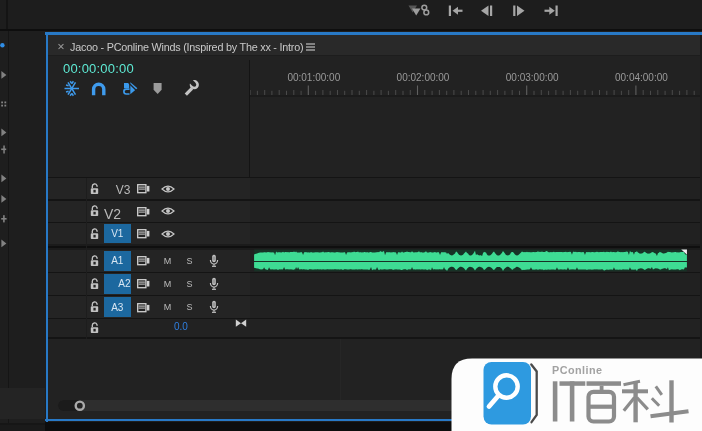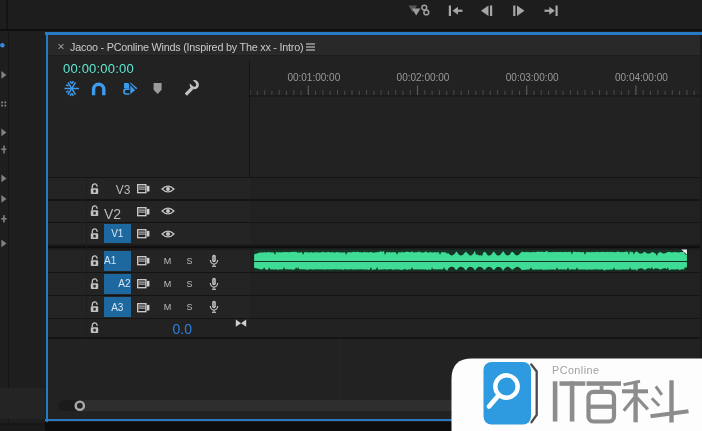--- a/index.html
+++ b/index.html
@@ -230,21 +230,21 @@
 </svg>
 <div class="abs" style="left:47.5px;top:250.0px;width:202.5px;height:21.6px;background:#242424"></div>
 <div class="abs" style="left:250px;top:250.0px;width:452px;height:21.6px;background:#212121"></div>
 <div class="abs" style="left:47.5px;top:271.6px;width:654.5px;height:1.5px;background:#141414"></div>
 <svg class="abs" style="left:89px;top:254.8px" width="11" height="12" viewBox="0 0 11 12">
 <rect x="1.8" y="5.2" width="7.4" height="5.8" rx="0.8" fill="#c2c2c2"></rect>
 <rect x="4.4" y="6.8" width="2.3" height="2.7" fill="#242424"></rect>
 <path d="M3.3,5 L3.3,3.3 A2.4,2.4 0 0 1 7.9,2.4 L8.3,3.7" fill="none" stroke="#c2c2c2" stroke-width="1.35"></path>
 </svg>
 <div class="abs" style="left:104px;top:250.7px;width:26.5px;height:20.2px;background:#1c689f"></div>
-<div class="abs" style="left:104px;top:255.2px;width:26.5px;text-align:left;font-size:10px;color:#d8e6f2">A1</div>
+<div class="abs" style="left:104px;top:255.2px;width:26.5px;text-align:center;font-size:10px;color:#d8e6f2">A1</div>
 <svg class="abs" style="left:137px;top:256.2px" width="13" height="10" viewBox="0 0 13 10">
 <rect x="0.7" y="0.7" width="8.2" height="8" fill="none" stroke="#d0d0d0" stroke-width="1.3"></rect>
 <line x1="1.6" y1="3.1" x2="7.9" y2="3.1" stroke="#d0d0d0" stroke-width="1"></line>
 <line x1="1.6" y1="5.1" x2="7.9" y2="5.1" stroke="#d0d0d0" stroke-width="1"></line>
 <rect x="9.9" y="1.9" width="2.5" height="5.6" fill="#d0d0d0"></rect>
 </svg>
 <div class="abs" style="left:162px;top:255.5px;width:11px;text-align:center;font-size:9px;color:#bcbcbc">M</div>
 <div class="abs" style="left:184px;top:255.5px;width:11px;text-align:center;font-size:9px;color:#bcbcbc">S</div>
 <svg class="abs" style="left:209px;top:253.8px" width="10" height="14" viewBox="0 0 10 14">
 <rect x="3.2" y="0.8" width="3.6" height="7.4" rx="1.8" fill="#c0c0c0"></rect>
@@ -305,21 +305,21 @@
 </svg>
 <div class="abs" style="left:47.5px;top:244.2px;width:654.5px;height:5.8px;background:#1b1b1b"></div>
 <div class="abs" style="left:47.5px;top:245.9px;width:654.5px;height:1.8px;background:#0f0f0f"></div>
 <div class="abs" style="left:47.5px;top:319.3px;width:202.5px;height:17.7px;background:#222222"></div>
 <div class="abs" style="left:47.5px;top:337px;width:654.5px;height:1.5px;background:#141414"></div>
 <svg class="abs" style="left:89px;top:322.0px" width="11" height="12" viewBox="0 0 11 12">
 <rect x="1.8" y="5.2" width="7.4" height="5.8" rx="0.8" fill="#c2c2c2"></rect>
 <rect x="4.4" y="6.8" width="2.3" height="2.7" fill="#222222"></rect>
 <path d="M3.3,5 L3.3,3.3 A2.4,2.4 0 0 1 7.9,2.4 L8.3,3.7" fill="none" stroke="#c2c2c2" stroke-width="1.35"></path>
 </svg>
-<div class="abs" style="left:163px;top:321.3px;width:29px;text-align:right;font-size:14px;color:#2f7fe0">0.0</div>
+<div class="abs" style="left:174px;top:321.3px;width:29px;text-align:left;font-size:10px;color:#2f7fe0">0.0</div>
 <svg class="abs" style="left:235px;top:319.3px" width="12" height="9" viewBox="0 0 12 9">
 <polygon points="0.8,0.6 6,4.2 0.8,7.8" fill="#d0d0d0"></polygon>
 <polygon points="11.2,0.6 6,4.2 11.2,7.8" fill="#d0d0d0"></polygon>
 </svg>
 <div class="abs" style="left:86px;top:177.5px;width:1.2px;height:161px;background:#1d1d1d"></div>
 
 <svg class="abs" style="left:254px;top:249px" width="434" height="23.4" viewBox="254 249 434 23.4">
   <rect x="254" y="249.6" width="433" height="21.8" fill="#173226"></rect>
   <path d="M254,261.1 L254.0,254.4 L255.0,253.9 L256.0,253.7 L257.0,253.5 L258.0,253.1 L259.0,252.8 L260.0,252.6 L261.0,252.5 L262.0,252.4 L263.0,252.4 L264.0,252.3 L265.0,252.3 L266.0,252.5 L267.0,252.2 L268.0,252.1 L269.0,252.3 L270.0,252.3 L271.0,252.5 L272.0,252.3 L273.0,252.5 L274.0,252.5 L275.0,255.2 L276.0,251.6 L277.0,252.5 L278.0,252.2 L279.0,252.2 L280.0,252.3 L281.0,252.4 L282.0,252.2 L283.0,251.7 L284.0,252.5 L285.0,252.0 L286.0,252.1 L287.0,252.2 L288.0,252.1 L289.0,252.5 L290.0,252.1 L291.0,252.1 L292.0,252.1 L293.0,252.0 L294.0,251.5 L295.0,252.3 L296.0,251.5 L297.0,252.4 L298.0,252.5 L299.0,252.4 L300.0,252.5 L301.0,252.1 L302.0,252.5 L303.0,254.9 L304.0,252.2 L305.0,252.3 L306.0,252.1 L307.0,252.4 L308.0,252.3 L309.0,252.4 L310.0,252.4 L311.0,252.1 L312.0,252.5 L313.0,252.5 L314.0,252.5 L315.0,252.3 L316.0,252.2 L317.0,252.2 L318.0,252.2 L319.0,252.5 L320.0,252.4 L321.0,252.2 L322.0,252.3 L323.0,251.5 L324.0,252.5 L325.0,252.2 L326.0,252.2 L327.0,252.2 L328.0,252.1 L329.0,252.0 L330.0,252.5 L331.0,252.3 L332.0,252.2 L333.0,252.2 L334.0,252.5 L335.0,252.4 L336.0,252.2 L337.0,252.1 L338.0,252.2 L339.0,252.2 L340.0,252.4 L341.0,252.4 L342.0,252.5 L343.0,252.4 L344.0,252.2 L345.0,252.2 L346.0,255.1 L347.0,252.4 L348.0,252.2 L349.0,252.3 L350.0,252.2 L351.0,252.4 L352.0,252.1 L353.0,252.3 L354.0,251.6 L355.0,252.2 L356.0,252.0 L357.0,252.0 L358.0,251.6 L359.0,252.4 L360.0,252.0 L361.0,252.4 L362.0,252.3 L363.0,252.5 L364.0,252.1 L365.0,252.1 L366.0,252.5 L367.0,252.1 L368.0,252.4 L369.0,252.5 L370.0,252.1 L371.0,252.1 L372.0,252.4 L373.0,252.4 L374.0,252.5 L375.0,252.5 L376.0,252.2 L377.0,252.2 L378.0,252.1 L379.0,252.2 L380.0,251.2 L381.0,251.3 L382.0,252.2 L383.0,251.2 L384.0,251.2 L385.0,255.2 L386.0,252.5 L387.0,252.1 L388.0,252.4 L389.0,252.1 L390.0,252.4 L391.0,252.2 L392.0,252.4 L393.0,252.1 L394.0,252.3 L395.0,252.3 L396.0,252.5 L397.0,255.0 L398.0,252.2 L399.0,252.2 L400.0,252.5 L401.0,252.4 L402.0,251.5 L403.0,252.5 L404.0,252.5 L405.0,252.1 L406.0,252.1 L407.0,251.6 L408.0,252.1 L409.0,252.1 L410.0,252.3 L411.0,252.2 L412.0,251.2 L413.0,252.2 L414.0,252.5 L415.0,252.2 L416.0,252.2 L417.0,252.2 L418.0,252.0 L419.0,251.3 L420.0,252.5 L421.0,252.1 L422.0,252.5 L423.0,252.4 L424.0,252.5 L425.0,252.1 L426.0,251.2 L427.0,252.4 L428.0,252.5 L429.0,252.5 L430.0,252.1 L431.0,252.2 L432.0,252.4 L433.0,252.4 L434.0,252.2 L435.0,252.1 L436.0,252.4 L437.0,252.4 L438.0,252.1 L439.0,252.5 L440.0,255.0 L441.0,252.5 L442.0,252.1 L443.0,252.4 L444.0,252.1 L445.0,252.5 L446.0,252.2 L447.0,253.9 L448.0,252.8 L449.0,253.9 L450.0,254.7 L451.0,255.3 L452.0,255.5 L453.0,255.0 L454.0,254.2 L455.0,253.4 L456.0,251.5 L457.0,251.9 L458.0,253.4 L459.0,254.7 L460.0,255.3 L461.0,255.4 L462.0,255.3 L463.0,254.7 L464.0,253.6 L465.0,252.4 L466.0,251.5 L467.0,253.1 L468.0,253.4 L469.0,255.0 L470.0,255.5 L471.0,255.5 L472.0,255.0 L473.0,254.0 L474.0,252.6 L475.0,250.8 L476.0,255.2 L477.0,254.0 L478.0,254.9 L479.0,255.3 L480.0,255.5 L481.0,255.0 L482.0,256.3 L483.0,253.3 L484.0,251.8 L485.0,252.2 L486.0,252.5 L487.0,254.5 L488.0,255.4 L489.0,255.4 L490.0,255.4 L491.0,254.8 L492.0,253.8 L493.0,252.3 L494.0,251.5 L495.0,253.0 L496.0,254.2 L497.0,255.2 L498.0,255.6 L499.0,255.5 L500.0,255.0 L501.0,254.1 L502.0,252.7 L503.0,251.1 L504.0,252.3 L505.0,253.6 L506.0,254.9 L507.0,255.3 L508.0,255.4 L509.0,255.0 L510.0,254.5 L511.0,252.4 L512.0,252.0 L513.0,251.9 L514.0,253.2 L515.0,254.6 L516.0,255.3 L517.0,255.5 L518.0,255.2 L519.0,254.6 L520.0,253.6 L521.0,252.4 L522.0,251.4 L523.0,251.9 L524.0,252.2 L525.0,252.1 L526.0,252.3 L527.0,251.8 L528.0,252.3 L529.0,252.0 L530.0,252.3 L531.0,252.2 L532.0,252.3 L533.0,252.0 L534.0,252.1 L535.0,252.3 L536.0,251.9 L537.0,251.9 L538.0,251.3 L539.0,251.9 L540.0,251.8 L541.0,251.9 L542.0,251.4 L543.0,251.9 L544.0,252.0 L545.0,252.1 L546.0,251.3 L547.0,251.0 L548.0,252.0 L549.0,252.3 L550.0,252.2 L551.0,251.9 L552.0,252.3 L553.0,252.1 L554.0,251.8 L555.0,252.3 L556.0,252.1 L557.0,252.0 L558.0,251.9 L559.0,251.9 L560.0,252.1 L561.0,252.0 L562.0,252.1 L563.0,252.2 L564.0,252.1 L565.0,252.0 L566.0,251.8 L567.0,252.2 L568.0,252.0 L569.0,252.0 L570.0,251.8 L571.0,251.9 L572.0,254.8 L573.0,251.8 L574.0,251.8 L575.0,252.0 L576.0,251.8 L577.0,252.3 L578.0,252.0 L579.0,251.9 L580.0,251.9 L581.0,252.3 L582.0,252.2 L583.0,252.0 L584.0,252.2 L585.0,255.0 L586.0,252.2 L587.0,252.0 L588.0,252.3 L589.0,252.1 L590.0,252.3 L591.0,252.2 L592.0,252.1 L593.0,251.9 L594.0,252.2 L595.0,252.2 L596.0,252.0 L597.0,251.8 L598.0,252.1 L599.0,252.3 L600.0,252.1 L601.0,252.1 L602.0,252.0 L603.0,251.9 L604.0,251.8 L605.0,252.3 L606.0,251.9 L607.0,251.8 L608.0,252.0 L609.0,251.9 L610.0,252.2 L611.0,251.4 L612.0,252.3 L613.0,252.0 L614.0,251.9 L615.0,252.2 L616.0,252.2 L617.0,252.0 L618.0,251.2 L619.0,252.1 L620.0,252.0 L621.0,252.2 L622.0,252.1 L623.0,252.2 L624.0,251.9 L625.0,251.9 L626.0,251.8 L627.0,251.4 L628.0,252.1 L629.0,255.0 L630.0,251.0 L631.0,252.0 L632.0,252.2 L633.0,251.9 L634.0,254.7 L635.0,252.0 L636.0,252.1 L637.0,251.2 L638.0,252.5 L639.0,252.9 L640.0,253.7 L641.0,253.5 L642.0,253.6 L643.0,253.0 L644.0,252.1 L645.0,251.8 L646.0,252.8 L647.0,253.2 L648.0,253.7 L649.0,253.6 L650.0,253.4 L651.0,252.8 L652.0,252.2 L653.0,251.9 L654.0,252.7 L655.0,253.3 L656.0,253.7 L657.0,255.9 L658.0,253.3 L659.0,252.7 L660.0,251.7 L661.0,252.4 L662.0,252.8 L663.0,253.5 L664.0,253.4 L665.0,253.3 L666.0,253.1 L667.0,252.4 L668.0,251.7 L669.0,252.0 L670.0,252.0 L671.0,252.3 L672.0,252.4 L673.0,252.2 L674.0,252.3 L675.0,251.9 L676.0,252.0 L677.0,252.4 L678.0,252.3 L679.0,252.4 L680.0,252.2 L681.0,252.1 L682.0,252.1 L683.0,251.9 L684.0,252.0 L685.0,253.9 L686.0,254.8 L687.0,254.5 L687,261.1 Z" fill="#3edc94"></path>
   <path d="M254,262.1 L254.0,267.7 L255.0,267.9 L256.0,268.2 L257.0,268.4 L258.0,268.6 L259.0,268.9 L260.0,269.3 L261.0,269.4 L262.0,269.3 L263.0,269.3 L264.0,267.2 L265.0,269.3 L266.0,269.3 L267.0,270.0 L268.0,269.5 L269.0,267.2 L270.0,269.3 L271.0,269.5 L272.0,269.2 L273.0,269.5 L274.0,269.6 L275.0,269.4 L276.0,269.3 L277.0,269.6 L278.0,270.0 L279.0,269.2 L280.0,269.4 L281.0,269.3 L282.0,269.4 L283.0,269.3 L284.0,267.1 L285.0,269.6 L286.0,269.3 L287.0,269.2 L288.0,269.2 L289.0,269.4 L290.0,269.3 L291.0,269.5 L292.0,269.2 L293.0,269.9 L294.0,269.2 L295.0,269.4 L296.0,267.1 L297.0,269.2 L298.0,267.0 L299.0,269.2 L300.0,269.6 L301.0,269.1 L302.0,269.4 L303.0,269.2 L304.0,269.2 L305.0,269.5 L306.0,269.5 L307.0,269.4 L308.0,270.1 L309.0,269.3 L310.0,269.2 L311.0,269.2 L312.0,269.5 L313.0,269.4 L314.0,269.4 L315.0,269.3 L316.0,269.4 L317.0,269.3 L318.0,269.2 L319.0,269.4 L320.0,269.3 L321.0,269.4 L322.0,269.6 L323.0,269.3 L324.0,269.5 L325.0,269.4 L326.0,269.5 L327.0,269.3 L328.0,269.2 L329.0,269.4 L330.0,269.3 L331.0,269.5 L332.0,269.2 L333.0,269.4 L334.0,269.2 L335.0,269.2 L336.0,269.3 L337.0,269.4 L338.0,269.3 L339.0,269.6 L340.0,269.6 L341.0,269.2 L342.0,269.5 L343.0,269.9 L344.0,269.2 L345.0,269.3 L346.0,269.2 L347.0,269.4 L348.0,269.4 L349.0,269.5 L350.0,269.3 L351.0,269.3 L352.0,269.5 L353.0,269.5 L354.0,269.5 L355.0,269.5 L356.0,269.3 L357.0,269.5 L358.0,269.5 L359.0,269.3 L360.0,269.4 L361.0,269.3 L362.0,269.3 L363.0,269.6 L364.0,269.4 L365.0,269.5 L366.0,269.5 L367.0,269.5 L368.0,269.5 L369.0,269.9 L370.0,269.3 L371.0,267.1 L372.0,270.3 L373.0,269.5 L374.0,269.5 L375.0,269.4 L376.0,269.4 L377.0,267.0 L378.0,269.3 L379.0,270.2 L380.0,269.3 L381.0,269.4 L382.0,269.5 L383.0,269.4 L384.0,269.2 L385.0,269.2 L386.0,269.5 L387.0,269.5 L388.0,269.4 L389.0,269.3 L390.0,269.2 L391.0,269.3 L392.0,269.2 L393.0,269.9 L394.0,269.4 L395.0,269.4 L396.0,269.3 L397.0,269.5 L398.0,269.5 L399.0,269.5 L400.0,269.5 L401.0,269.9 L402.0,270.0 L403.0,269.5 L404.0,269.2 L405.0,269.2 L406.0,269.3 L407.0,270.2 L408.0,269.3 L409.0,269.4 L410.0,269.3 L411.0,269.4 L412.0,267.1 L413.0,269.4 L414.0,269.2 L415.0,269.5 L416.0,269.4 L417.0,269.2 L418.0,269.5 L419.0,269.3 L420.0,269.6 L421.0,269.5 L422.0,269.3 L423.0,269.4 L424.0,269.4 L425.0,269.4 L426.0,269.3 L427.0,270.3 L428.0,269.5 L429.0,269.5 L430.0,269.5 L431.0,270.2 L432.0,267.2 L433.0,269.4 L434.0,269.2 L435.0,269.3 L436.0,269.4 L437.0,269.3 L438.0,269.5 L439.0,269.3 L440.0,269.3 L441.0,269.5 L442.0,269.2 L443.0,269.5 L444.0,267.1 L445.0,269.4 L446.0,269.5 L447.0,270.9 L448.0,269.1 L449.0,267.8 L450.0,267.3 L451.0,266.8 L452.0,266.8 L453.0,267.1 L454.0,267.6 L455.0,268.7 L456.0,270.0 L457.0,269.5 L458.0,268.3 L459.0,267.4 L460.0,266.8 L461.0,266.8 L462.0,267.0 L463.0,267.5 L464.0,268.2 L465.0,269.4 L466.0,270.5 L467.0,268.8 L468.0,267.8 L469.0,267.0 L470.0,266.8 L471.0,267.0 L472.0,267.3 L473.0,267.8 L474.0,269.0 L475.0,270.6 L476.0,269.1 L477.0,268.1 L478.0,267.2 L479.0,266.8 L480.0,266.7 L481.0,267.2 L482.0,267.6 L483.0,268.5 L484.0,270.0 L485.0,269.4 L486.0,268.5 L487.0,267.4 L488.0,266.9 L489.0,266.8 L490.0,267.0 L491.0,267.4 L492.0,268.2 L493.0,269.5 L494.0,270.1 L495.0,268.9 L496.0,267.8 L497.0,267.0 L498.0,266.9 L499.0,266.9 L500.0,267.1 L501.0,267.9 L502.0,268.8 L503.0,270.9 L504.0,269.3 L505.0,268.2 L506.0,267.4 L507.0,266.8 L508.0,266.7 L509.0,267.1 L510.0,268.0 L511.0,268.6 L512.0,269.8 L513.0,269.5 L514.0,268.3 L515.0,268.2 L516.0,267.1 L517.0,266.8 L518.0,267.0 L519.0,267.5 L520.0,268.1 L521.0,269.1 L522.0,270.3 L523.0,269.7 L524.0,270.1 L525.0,269.7 L526.0,269.7 L527.0,269.6 L528.0,269.4 L529.0,269.6 L530.0,269.3 L531.0,267.2 L532.0,269.3 L533.0,269.7 L534.0,269.4 L535.0,269.7 L536.0,269.3 L537.0,269.6 L538.0,269.7 L539.0,269.6 L540.0,269.3 L541.0,269.5 L542.0,269.5 L543.0,269.6 L544.0,270.2 L545.0,269.6 L546.0,269.7 L547.0,269.7 L548.0,269.5 L549.0,269.4 L550.0,269.7 L551.0,269.4 L552.0,269.5 L553.0,269.5 L554.0,269.6 L555.0,269.7 L556.0,269.4 L557.0,267.3 L558.0,269.4 L559.0,269.6 L560.0,269.5 L561.0,269.3 L562.0,269.4 L563.0,269.6 L564.0,269.4 L565.0,269.3 L566.0,269.7 L567.0,269.6 L568.0,267.3 L569.0,269.4 L570.0,269.7 L571.0,269.3 L572.0,269.6 L573.0,269.3 L574.0,269.4 L575.0,269.5 L576.0,269.5 L577.0,267.3 L578.0,269.4 L579.0,269.5 L580.0,269.6 L581.0,269.6 L582.0,269.5 L583.0,269.6 L584.0,269.6 L585.0,269.4 L586.0,269.4 L587.0,270.1 L588.0,269.5 L589.0,269.5 L590.0,269.4 L591.0,269.5 L592.0,269.7 L593.0,269.5 L594.0,269.4 L595.0,269.3 L596.0,269.5 L597.0,269.3 L598.0,269.4 L599.0,269.4 L600.0,269.6 L601.0,269.5 L602.0,269.3 L603.0,269.4 L604.0,270.5 L605.0,270.2 L606.0,269.7 L607.0,269.5 L608.0,269.7 L609.0,269.7 L610.0,269.5 L611.0,269.6 L612.0,269.4 L613.0,269.7 L614.0,267.3 L615.0,269.6 L616.0,269.7 L617.0,269.5 L618.0,269.7 L619.0,269.7 L620.0,269.5 L621.0,269.7 L622.0,269.7 L623.0,269.3 L624.0,269.6 L625.0,269.6 L626.0,269.4 L627.0,269.4 L628.0,269.4 L629.0,269.7 L630.0,267.2 L631.0,269.3 L632.0,269.7 L633.0,269.5 L634.0,269.7 L635.0,269.6 L636.0,269.5 L637.0,270.9 L638.0,269.0 L639.0,268.8 L640.0,268.4 L641.0,268.2 L642.0,268.4 L643.0,268.8 L644.0,269.5 L645.0,270.0 L646.0,269.2 L647.0,268.7 L648.0,268.2 L649.0,268.3 L650.0,268.4 L651.0,268.8 L652.0,267.1 L653.0,269.6 L654.0,268.9 L655.0,268.6 L656.0,268.2 L657.0,268.5 L658.0,268.6 L659.0,268.9 L660.0,269.6 L661.0,269.6 L662.0,268.7 L663.0,268.7 L664.0,268.3 L665.0,268.3 L666.0,268.6 L667.0,269.3 L668.0,267.3 L669.0,270.2 L670.0,269.7 L671.0,269.4 L672.0,269.3 L673.0,269.5 L674.0,269.4 L675.0,269.4 L676.0,269.6 L677.0,269.3 L678.0,269.3 L679.0,269.5 L680.0,270.2 L681.0,269.5 L682.0,269.3 L683.0,269.3 L684.0,269.4 L685.0,267.3 L686.0,267.4 L687.0,267.4 L687,262.1 Z" fill="#3edc94"></path>
@@ -358,14 +358,14 @@
     <line x1="622" y1="391.3" x2="648" y2="391.3" stroke-width="4"></line>
     <line x1="635.6" y1="381" x2="635.6" y2="422.3" stroke-width="4.4"></line>
     <line x1="634.5" y1="397.5" x2="623.8" y2="410.8" stroke-width="3.2"></line>
     <line x1="636.8" y1="397.5" x2="647.8" y2="409.3" stroke-width="3.2"></line>
     <line x1="671.5" y1="380.3" x2="671.5" y2="422.5" stroke-width="4.4"></line>
     <line x1="650.5" y1="416.3" x2="688.5" y2="411.2" stroke-width="4"></line>
     <line x1="655.8" y1="386.3" x2="661.8" y2="394.8" stroke-width="3"></line>
     <line x1="651.8" y1="398.3" x2="659.2" y2="405.8" stroke-width="3"></line>
   </g>
 </svg>
-<div class="abs" style="left:552px;top:363.5px;font-size:10.8px;font-weight:normal;color:#a2a2a2;letter-spacing:0.45px">PConline</div>
+<div class="abs" style="left:552px;top:363.5px;font-size:10.8px;font-weight:bold;color:#a2a2a2;letter-spacing:0.45px">PConline</div>
 
 </div>
 </body></html>

